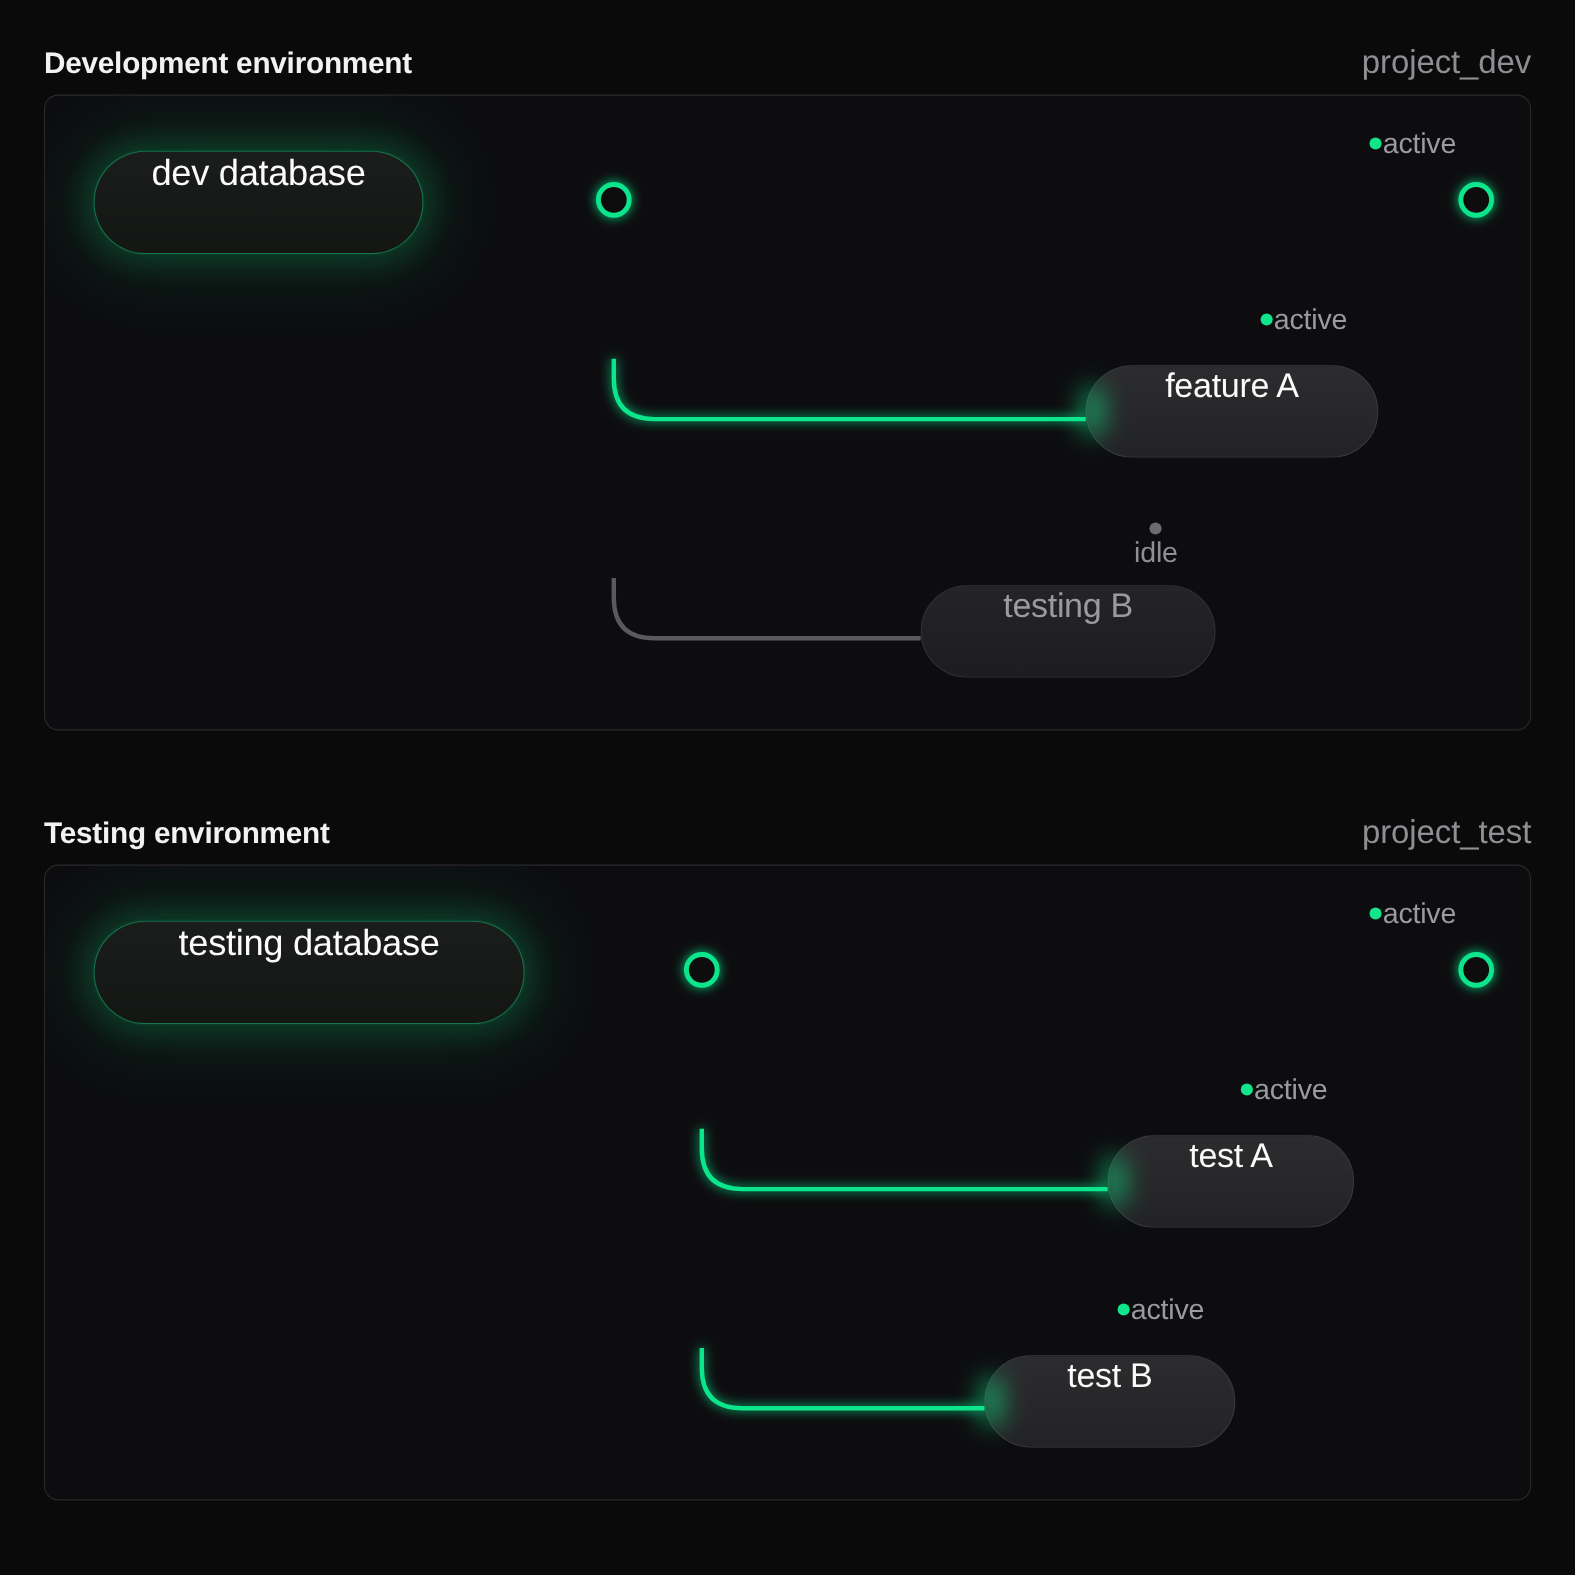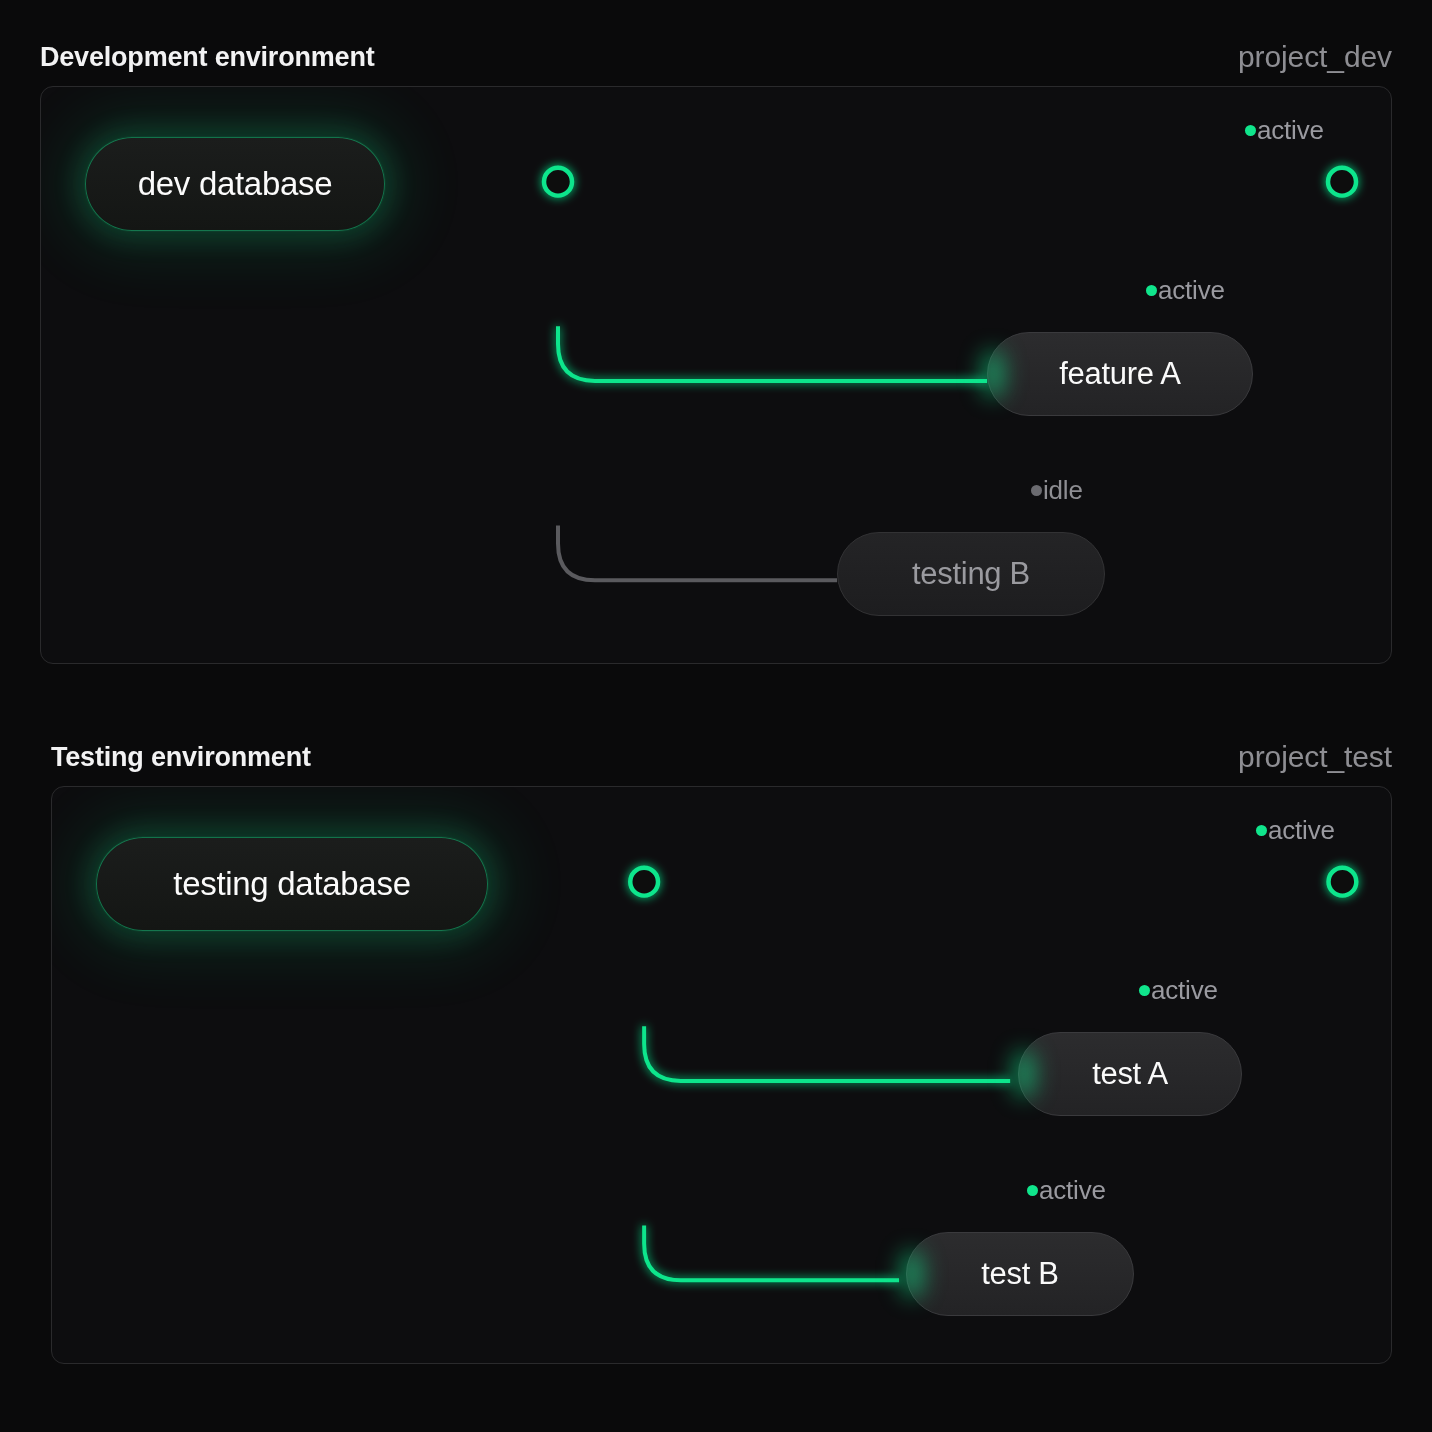--- a/index.html
+++ b/index.html
@@ -58,21 +58,21 @@
   .canvas {
     position: absolute;
     inset: 0;
   }
   .canvas svg { position: absolute; inset: 0; width: 100%; height: 100%; display: block; }
 
   
   .node {
     position: absolute;
     display: flex;
-    align-items: center;
+    align-items: flex-start;
     justify-content: center;
     border-radius: 999px;
     white-space: nowrap;
   }
 
   .node-db {
     background: linear-gradient(180deg, #1b1d1c 0%, #141614 100%);
     border: 1px solid rgba(16, 229, 140, 0.45);
     box-shadow:
       0 0 0 1px rgba(16,229,140,0.05),
@@ -185,31 +185,31 @@
       </div>
 
       <div class="status is-active" style="left:1105px; top:188px;">
         <span class="dot"></span>
         <span class="status-label">active</span>
       </div>
       <div class="node node-active" style="left:946px; top:245px; width:266px; height:84px;">
         <span class="node-label">feature A</span>
       </div>
 
-      <div class="status is-idle" style="left:990px; top:388px;">
+      <div class="status is-idle" style="left:990px; top:388px;flex-direction:column;">
         <span class="dot"></span>
         <span class="status-label">idle</span>
       </div>
       <div class="node node-idle" style="left:796px; top:445px; width:268px; height:84px;">
         <span class="node-label">testing B</span>
       </div>
     </div>
   </div>
 
-  <div class="section" style="top:728px;padding-left:11px;">
+  <div class="section" style="top:728px;">
 
     <div class="sec-head">
       <div class="sec-title">Testing environment</div>
       <div class="sec-tag">project_test</div>
     </div>
 
     <div class="panel test">
       <div class="canvas">
         <svg viewBox="0 0 1350 578" preserveAspectRatio="none">
           <defs>

